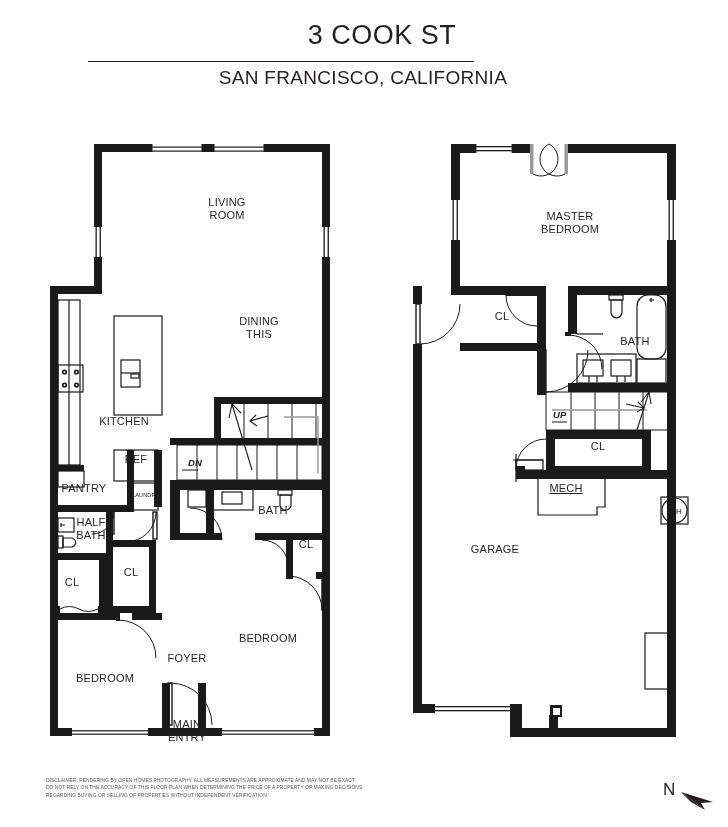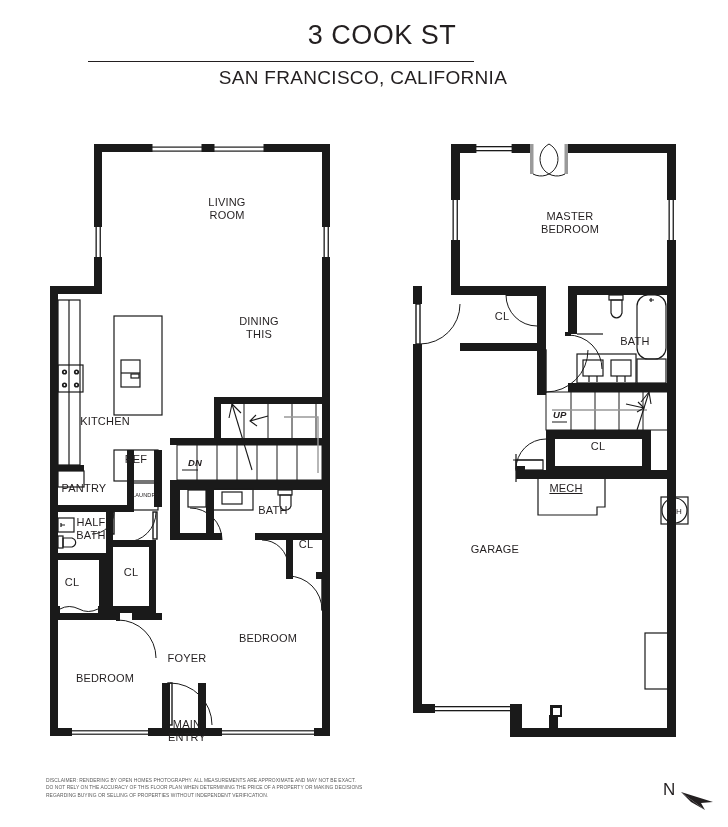--- a/index.html
+++ b/index.html
@@ -296,21 +296,21 @@
 
         <rect x="170" y="393" width="8" height="0"></rect>
         <rect x="170" y="340" width="8" height="60"></rect>
       </g>
     </svg>
 
     <div class="lbl" style="left:151px;top:56px;width:80px;">LIVING
 ROOM</div>
     <div class="lbl" style="left:183px;top:175px;width:80px;">DINING
 THIS</div>
-    <div class="lbl" style="left:29px;top:275px;width:80px;">KITCHEN</div>
+    <div class="lbl" style="left:48px;top:275px;width:80px;">KITCHEN</div>
     <div class="lbl" style="left:12px;top:342px;width:72px;">PANTRY</div>
     <div class="lbl" style="left:80px;top:313px;width:40px;">REF</div>
     <div class="lbl xs" style="left:96px;top:352px;width:26px;">LAUNDRY</div>
     <div class="lbl" style="left:25px;top:376px;width:60px;">HALF
 BATH</div>
     <div class="lbl" style="left:20px;top:436px;width:32px;">CL</div>
     <div class="lbl" style="left:79px;top:426px;width:32px;">CL</div>
     <div class="lbl" style="left:213px;top:364px;width:48px;">BATH</div>
     <div class="lbl" style="left:254px;top:398px;width:32px;">CL</div>
     <div class="lbl" style="left:25px;top:532px;width:88px;">BEDROOM</div>

